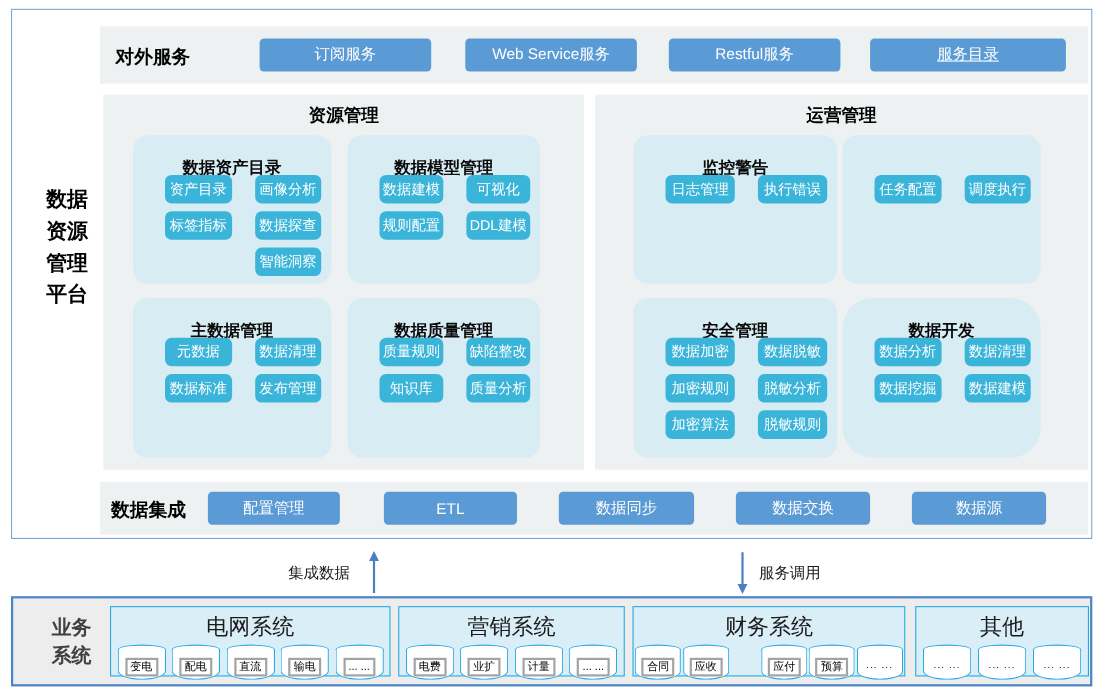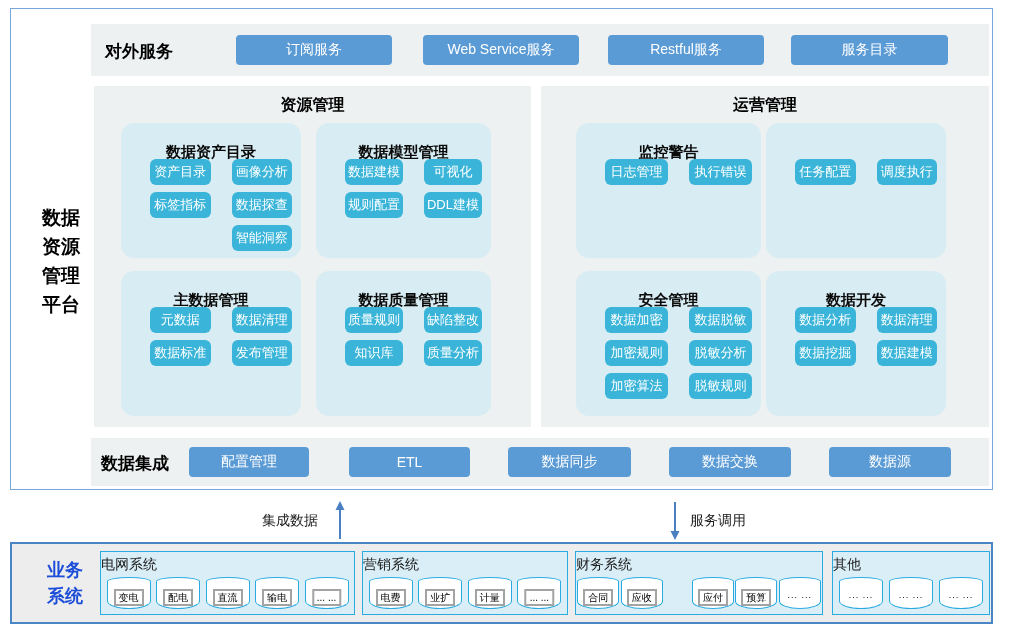--- a/index.html
+++ b/index.html
@@ -14,21 +14,21 @@
   .abs { position: absolute; }
 
   
   .main-box {
     left:10px; top:8px; width:983px; height:482px;
     border:1px solid #7aa7d9; background:#fff;
   }
   .platform-title {
     left:22px; top:158px; width:56px;
     font-size:19px; font-weight:bold; line-height:29px;
-    text-align:center; color:#000;margin-top:36px;
+    text-align:center; color:#000;
   }
   .platform-title span { display:block; }
 
   
   .strip {
     background:#edf1f1;
   }
   .strip-label {
     font-size:17px; font-weight:bold; color:#000;
   }
@@ -71,29 +71,29 @@
   .flow-label { font-size:14px; color:#1a1a1a; }
 
   
   .business-box {
     left:10px; top:542px; width:983px; height:82px;
     background:#ededed; border:2px solid #4a86c5;
   }
   .business-label {
     left:22px; top:13px; width:62px;
     font-size:18px; font-weight:bold; line-height:26px;
-    text-align:center; color:#1d4ed8;
+    text-align:center; color:#404040;
   }
   .business-label span { display:block; }
   .group {
     top:7px; height:64px;
     background:#d9eef6; border:1px solid #29abe2;
   }
   .group-title {
-    font-size:14px; color:#1a1a1a; padding-top:4px;
+    text-align:center; font-size:20px; color:#1a1a1a; padding-top:4px;
   }
   .cyl-row {
     display:flex; justify-content:space-evenly; align-items:flex-start;
     margin-top:3px;
   }
   .cyl { position:relative; width:44px; height:32px; }
   .cyl .body {
     position:absolute; left:0; right:0; top:4px; bottom:0;
     background:#fff; border:1.5px solid #29abe2; border-top:none;
     border-radius:0 0 22px 22px / 0 0 8px 8px;
@@ -120,21 +120,21 @@
     <span>资源</span>
     <span>管理</span>
     <span>平台</span>
   </div>
 
   <div class="abs strip services-strip">
     <div class="abs strip-label">对外服务</div>
     <div class="abs btn-blue" style="left:145px; top:11px; width:156px;">订阅服务</div>
     <div class="abs btn-blue" style="left:332px; top:11px; width:156px;">Web Service服务</div>
     <div class="abs btn-blue" style="left:517px; top:11px; width:156px;">Restful服务</div>
-    <div class="abs btn-blue" style="left:700px; top:11px; width:157px;">服务目录</div>
+    <div class="abs btn-blue" style="left:700px; top:11px; width:178px;text-decoration:underline;">服务目录</div>
   </div>
 
   <div class="abs panel resource-panel">
     <div class="panel-title">资源管理</div>
 
     <div class="abs card" style="left:27px; top:37px; width:180px; height:135px;">
       <div class="card-title">数据资产目录</div>
       <div class="grid2">
         <span class="btn-cyan">资产目录</span>
         <span class="btn-cyan">画像分析</span>
@@ -200,21 +200,21 @@
       <div class="grid2">
         <span class="btn-cyan">数据加密</span>
         <span class="btn-cyan">数据脱敏</span>
         <span class="btn-cyan">加密规则</span>
         <span class="btn-cyan">脱敏分析</span>
         <span class="btn-cyan">加密算法</span>
         <span class="btn-cyan">脱敏规则</span>
       </div>
     </div>
 
-    <div class="abs card" style="left:225px; top:185px; width:180px; height:145px;">
+    <div class="abs card" style="left:225px; top:185px; width:180px; height:145px;border-radius:27px;">
       <div class="card-title">数据开发</div>
       <div class="grid2">
         <span class="btn-cyan">数据分析</span>
         <span class="btn-cyan">数据清理</span>
         <span class="btn-cyan">数据挖掘</span>
         <span class="btn-cyan">数据建模</span>
       </div>
     </div>
   </div>
 

